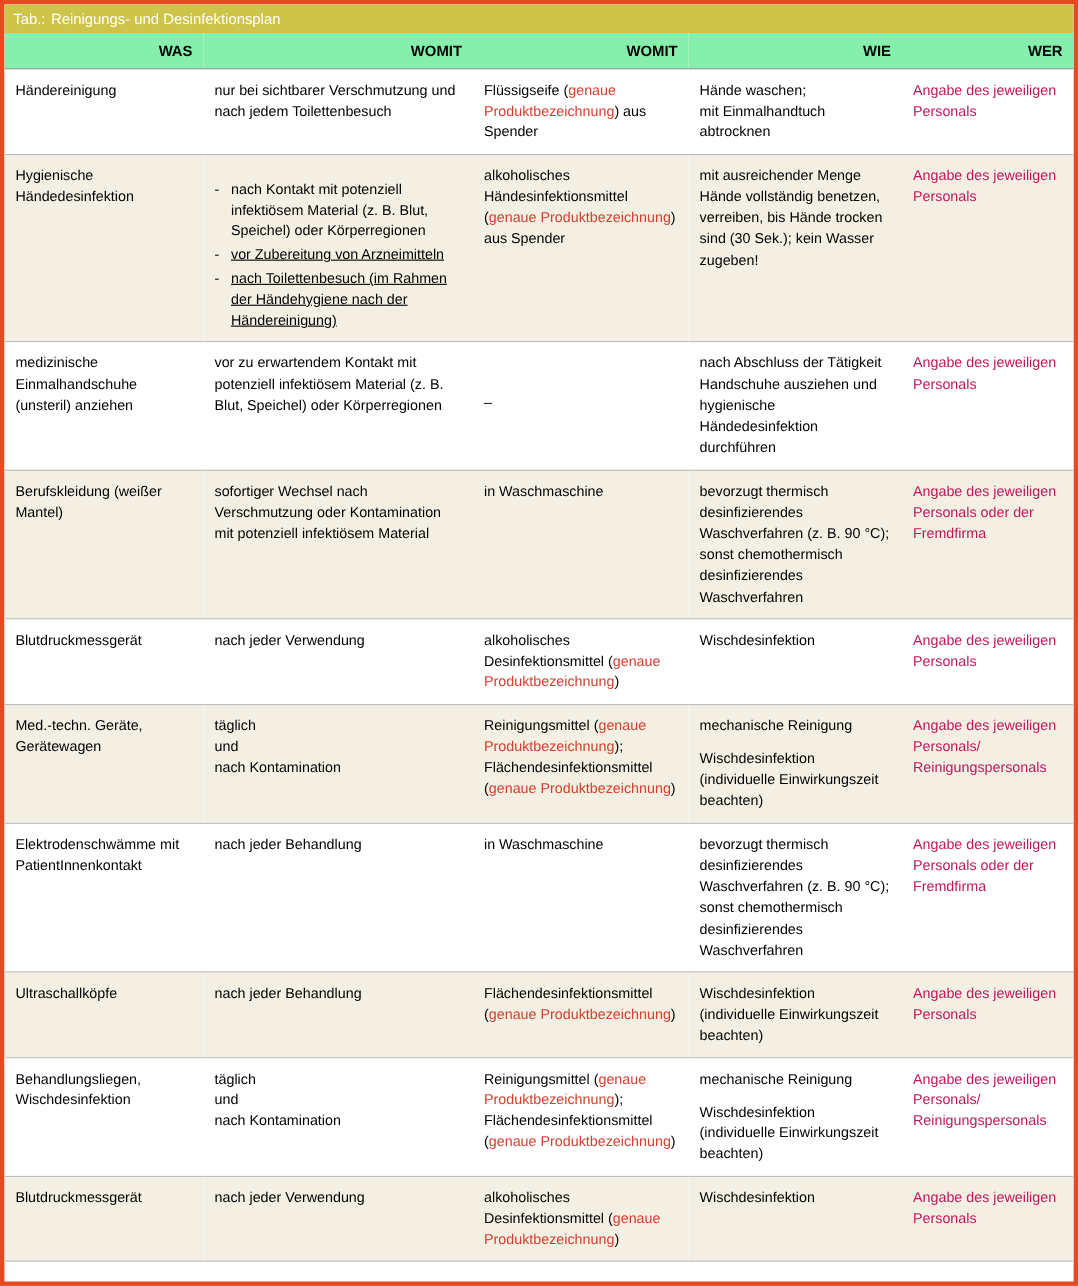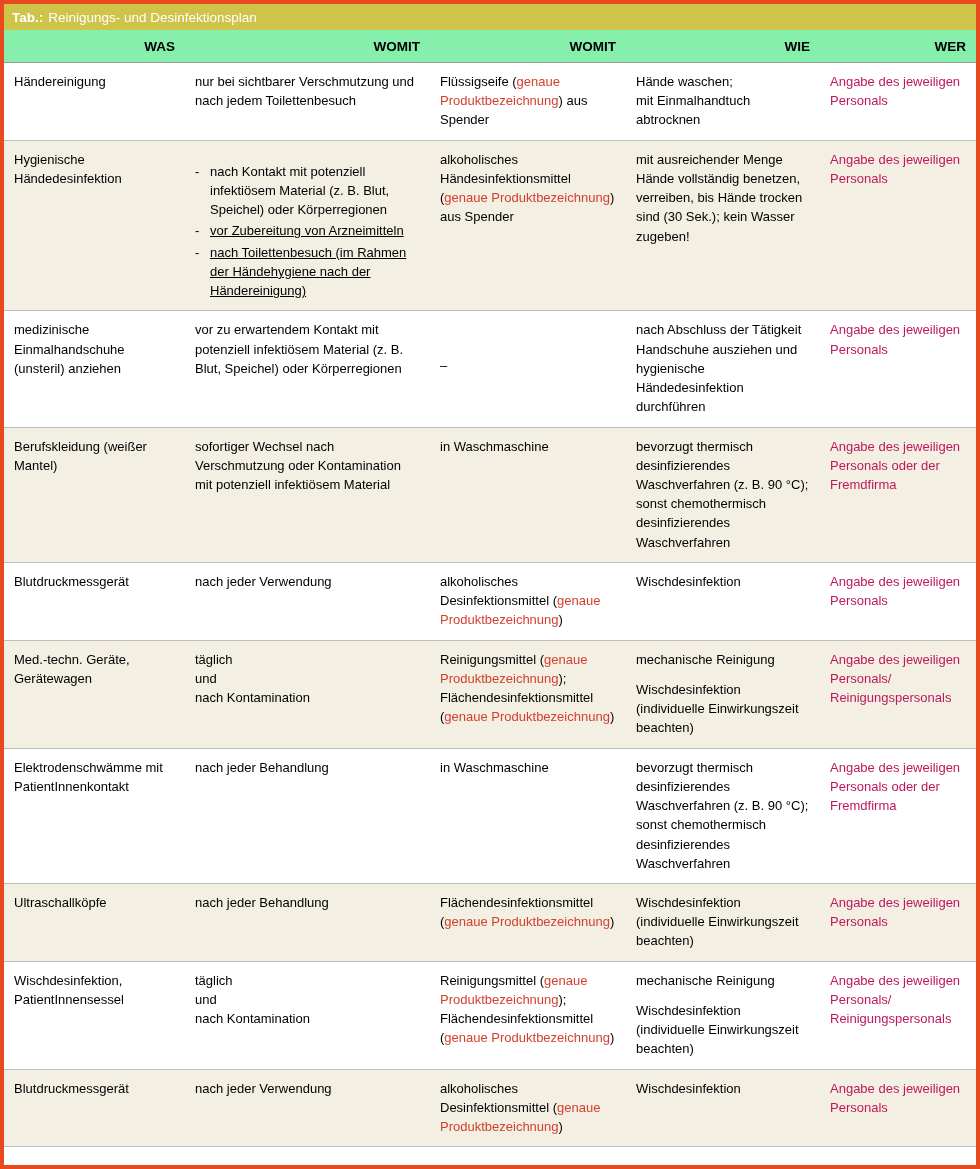--- a/index.html
+++ b/index.html
@@ -24,21 +24,21 @@
   .title-bar {
     background: #cfc44a;
     color: #ffffff;
     height: 26px;
     display: flex;
     align-items: center;
     padding-left: 8px;
     box-sizing: border-box;
   }
   .title-bar .tab-label {
-    font-weight: bold;
+    font-weight: normal;
     font-size: 13.5px;
     margin-right: 5px;
   }
   .title-bar .tab-title {
     font-size: 13.5px;
   }
   table.plan {
     border-collapse: collapse;
     width: 972px;
     table-layout: fixed;
@@ -198,21 +198,21 @@
 
       <tr class="shaded">
         <td>Ultraschallköpfe</td>
         <td>nach jeder Behandlung</td>
         <td><span>Flächendesinfektionsmittel (</span><span class="red">genaue Produktbezeichnung</span><span>)</span></td>
         <td>Wischdesinfektion (individuelle Einwirkungszeit beachten)</td>
         <td class="wer">Angabe des jeweiligen Personals</td>
       </tr>
 
       <tr class="plain">
-        <td>Wischdesinfektion, PatientInnensessel</td>
+        <td>Behandlungsliegen, Wischdesinfektion</td>
         <td style="white-space:pre-line">täglich
 und
 nach Kontamination</td>
         <td><span>Reinigungsmittel (</span><span class="red">genaue Produktbezeichnung</span><span>); Flächendesinfektionsmittel (</span><span class="red">genaue Produktbezeichnung</span><span>)</span></td>
         <td><span>mechanische Reinigung</span><span class="gap"></span><span>Wischdesinfektion (individuelle Einwirkungszeit beachten)</span></td>
         <td class="wer">Angabe des jeweiligen Personals/ Reinigungspersonals</td>
       </tr>
 
       <tr class="shaded">
         <td>Blutdruckmessgerät</td>

